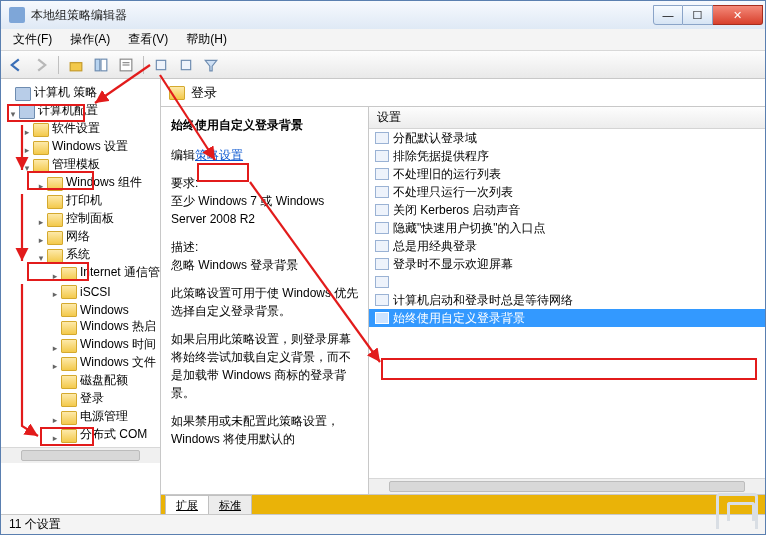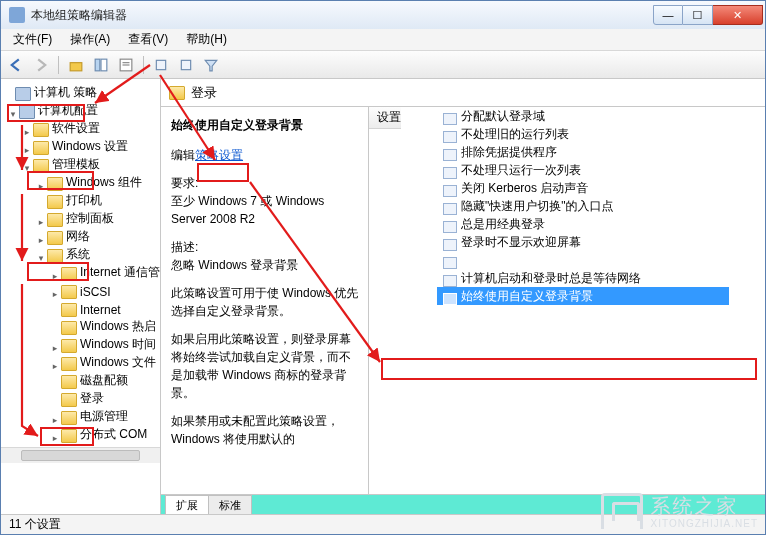--- a/index.html
+++ b/index.html
@@ -44,30 +44,30 @@
 .path-header .ticon { margin-right:6px; }
 .path-header .txt { font-size:13px; }
 
 
 .split { flex:1; display:flex; overflow:hidden; }
 .desc-pane { width:208px; border-right:1px solid #c8c8c8; padding:10px 8px 4px 10px; overflow:auto; }
 .desc-pane h4 { font-weight:bold; margin-bottom:12px; font-size:12px;}
 .desc-pane .row { margin-bottom:10px; line-height:1.5; }
 .desc-pane a { color:#0b57d0; text-decoration:underline; }
 
-.list-pane { flex:1; display:flex; flex-direction:row; overflow:hidden;gap:36px; }
+.list-pane { flex:1; display:flex; flex-direction:column; overflow:hidden; }
 .list-head { height:22px; background:linear-gradient(#fdfdfd,#ececec); border-bottom:1px solid #d4d4d4; display:flex; align-items:center; padding-left:8px; }
 .list-body { flex:1; overflow:auto; }
-.litem { height:18px; display:flex; align-items:flex-end; padding-left:6px; gap:4px; white-space:nowrap;}
+.litem { height:18px; display:flex; align-items:center; padding-left:6px; gap:4px; white-space:nowrap;}
 .litem.sel { background:#3399ff; color:#fff; }
 .licon { width:14px; height:12px; background:#eef3fb; border:1px solid #9ab2d4; display:inline-block;}
 .litem.sel .licon { background:#cde3ff; border-color:#fff; }
 
 
-.tabs-strip { height:20px; border-top:1px solid #c8c8c8; display:flex; align-items:flex-end; padding-left:4px; background:#5eead4; }
+.tabs-strip { height:20px; border-top:1px solid #c8c8c8; display:flex; align-items:flex-end; padding-left:4px; background:#eab308;text-decoration:underline; }
 .tab { padding:2px 10px 1px; border:1px solid #c0c0c0; border-bottom:none; background:#fff; margin-right:-1px; font-size:11px;}
 .tab.inactive { background:#ececec; }
 
 
 .statusbar { height:20px; border-top:1px solid #c8c8c8; background:#f4f4f4; display:flex; align-items:center; padding-left:8px; }
 
 
 .annot { position:absolute; inset:0; pointer-events:none; }
 .redbox { position:absolute; border:2px solid #e21b1b; }
 .arrow { stroke:#e21b1b; stroke-width:2.2; fill:none; }
@@ -213,21 +213,21 @@
             <span class="lbl">Internet 通信管</span>
           </div>
         <div class="tnode" style="--ind:46px">
             <span class="expander">▸</span>
             <span class="ticon folder"></span>
             <span class="lbl">iSCSI</span>
           </div>
         <div class="tnode" style="--ind:46px">
             <span class="expander"></span>
             <span class="ticon folder"></span>
-            <span class="lbl">Internet</span>
+            <span class="lbl">Windows</span>
           </div>
         <div class="tnode" style="--ind:46px">
             <span class="expander"></span>
             <span class="ticon folder"></span>
             <span class="lbl">Windows 热启</span>
           </div>
         <div class="tnode" style="--ind:46px">
             <span class="expander">▸</span>
             <span class="ticon folder"></span>
             <span class="lbl">Windows 时间</span>
@@ -281,25 +281,25 @@
 
         <div class="list-pane">
           <div class="list-head">设置</div>
           <div class="list-body" id="list-body">
               <div class="litem">
                 <span class="licon"></span>
                 <span>分配默认登录域</span>
               </div>
               <div class="litem">
                 <span class="licon"></span>
+                <span>排除凭据提供程序</span>
+              </div>
+              <div class="litem">
+                <span class="licon"></span>
                 <span>不处理旧的运行列表</span>
-              </div>
-              <div class="litem">
-                <span class="licon"></span>
-                <span>排除凭据提供程序</span>
               </div>
               <div class="litem">
                 <span class="licon"></span>
                 <span>不处理只运行一次列表</span>
               </div>
               <div class="litem">
                 <span class="licon"></span>
                 <span>关闭 Kerberos 启动声音</span>
               </div>
               <div class="litem">
@@ -359,17 +359,13 @@
     <path class="arrow" marker-end="url(#ah)" d="M22 125 L22 170"></path>
     <path class="arrow" marker-end="url(#ah)" d="M22 194 L22 261"></path>
     <path class="arrow" marker-end="url(#ah)" d="M22 284 L22 426 L38 436"></path>
     <path class="arrow" marker-end="url(#ah)" d="M160 75 L215 160"></path>
     <path class="arrow" marker-end="url(#ah)" d="M250 182 L380 362"></path>
   </svg>
 </div>
 
 <div class="wm">
   <div class="logo"></div>
-  <div>
-    <span class="txt1">系统之家</span>
-    <span class="txt2">XITONGZHIJIA.NET</span>
-  </div>
 </div>
 
 </body></html>

